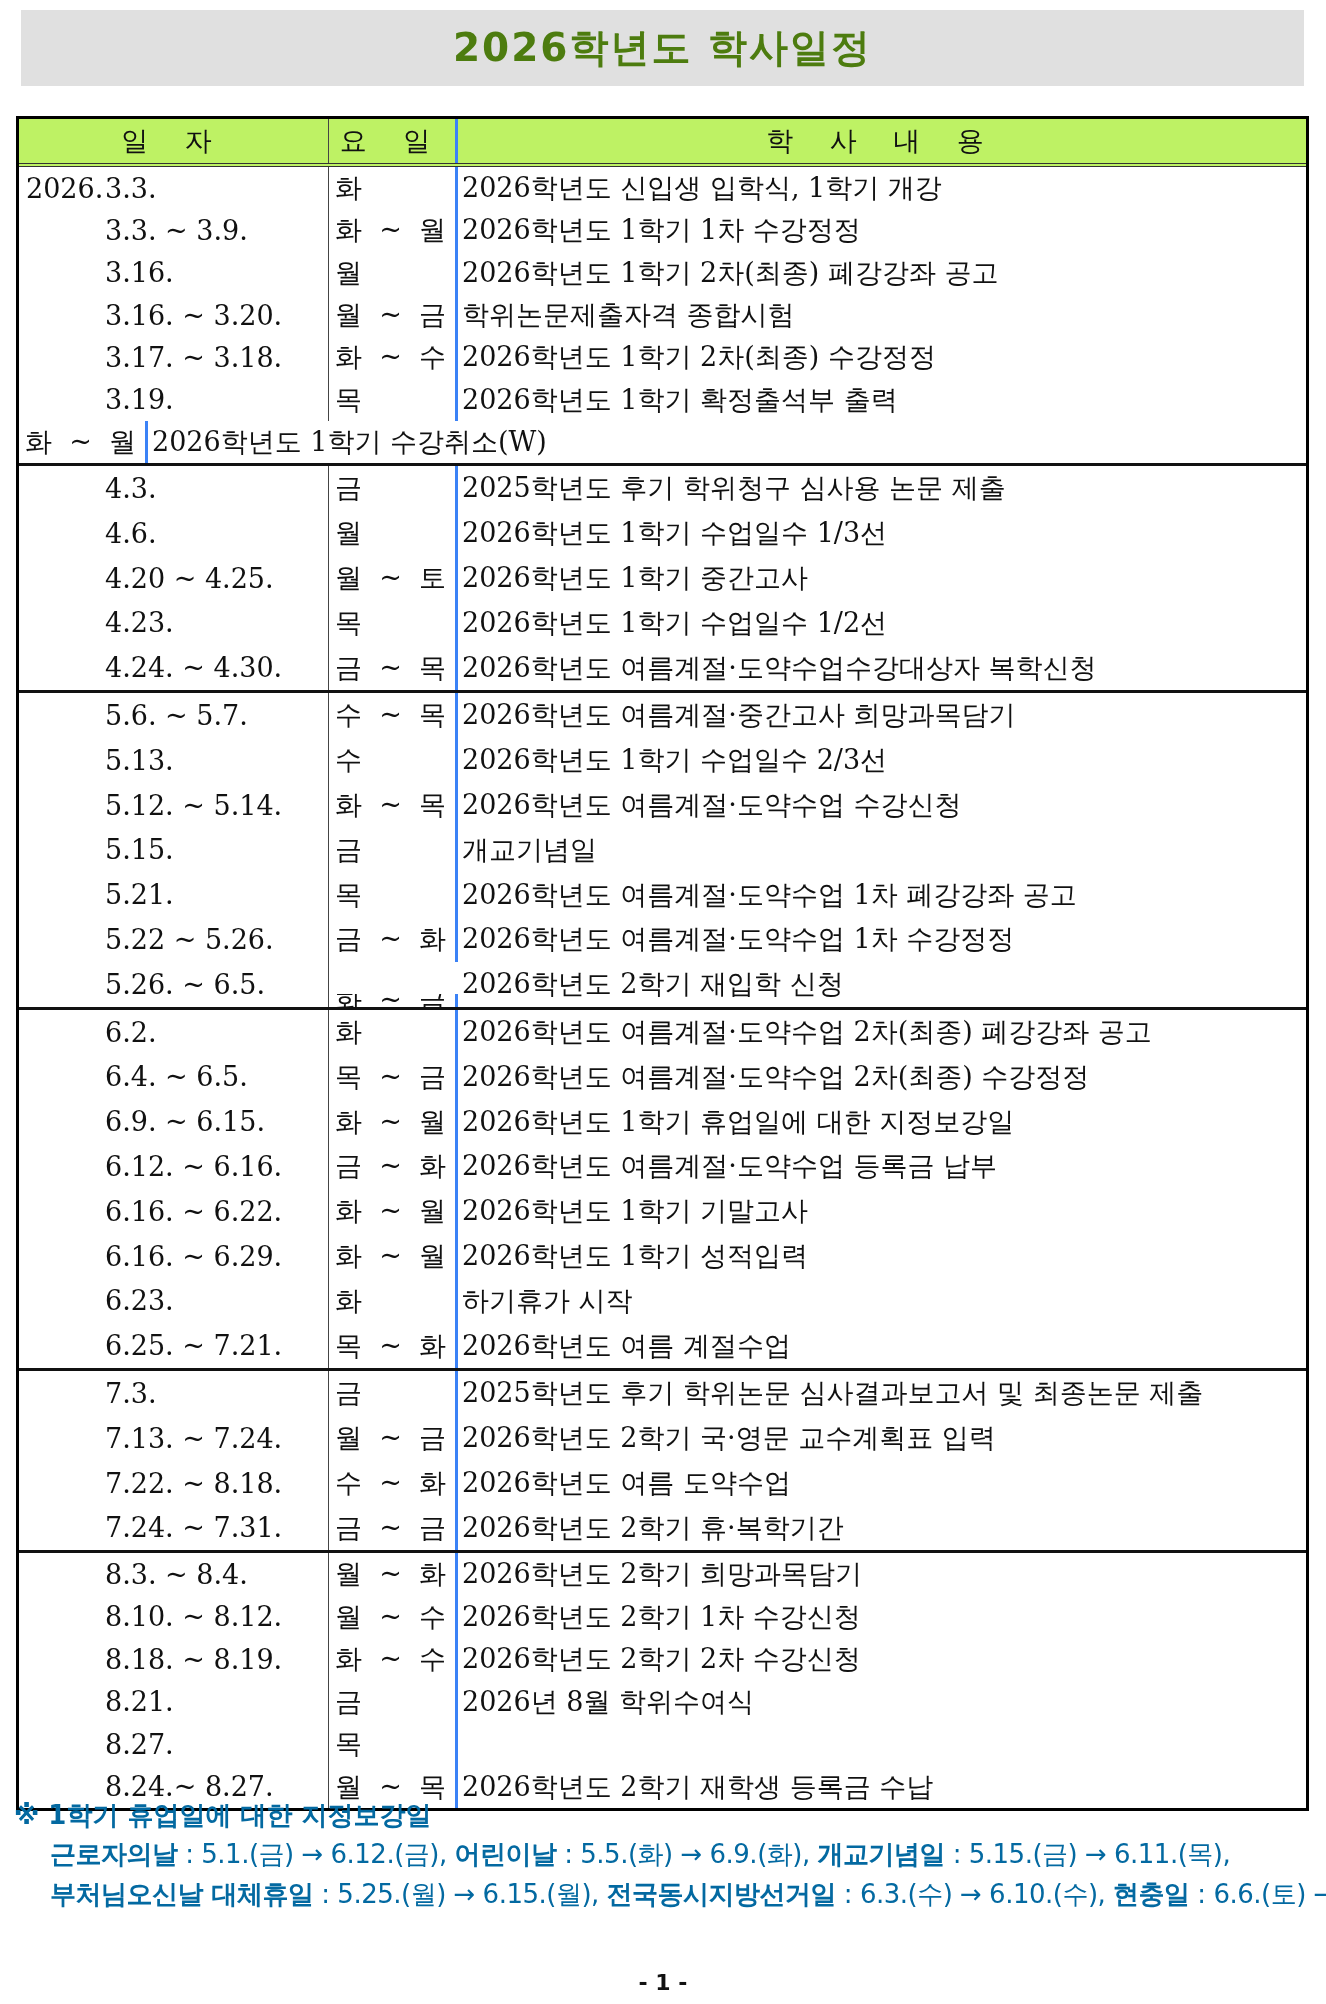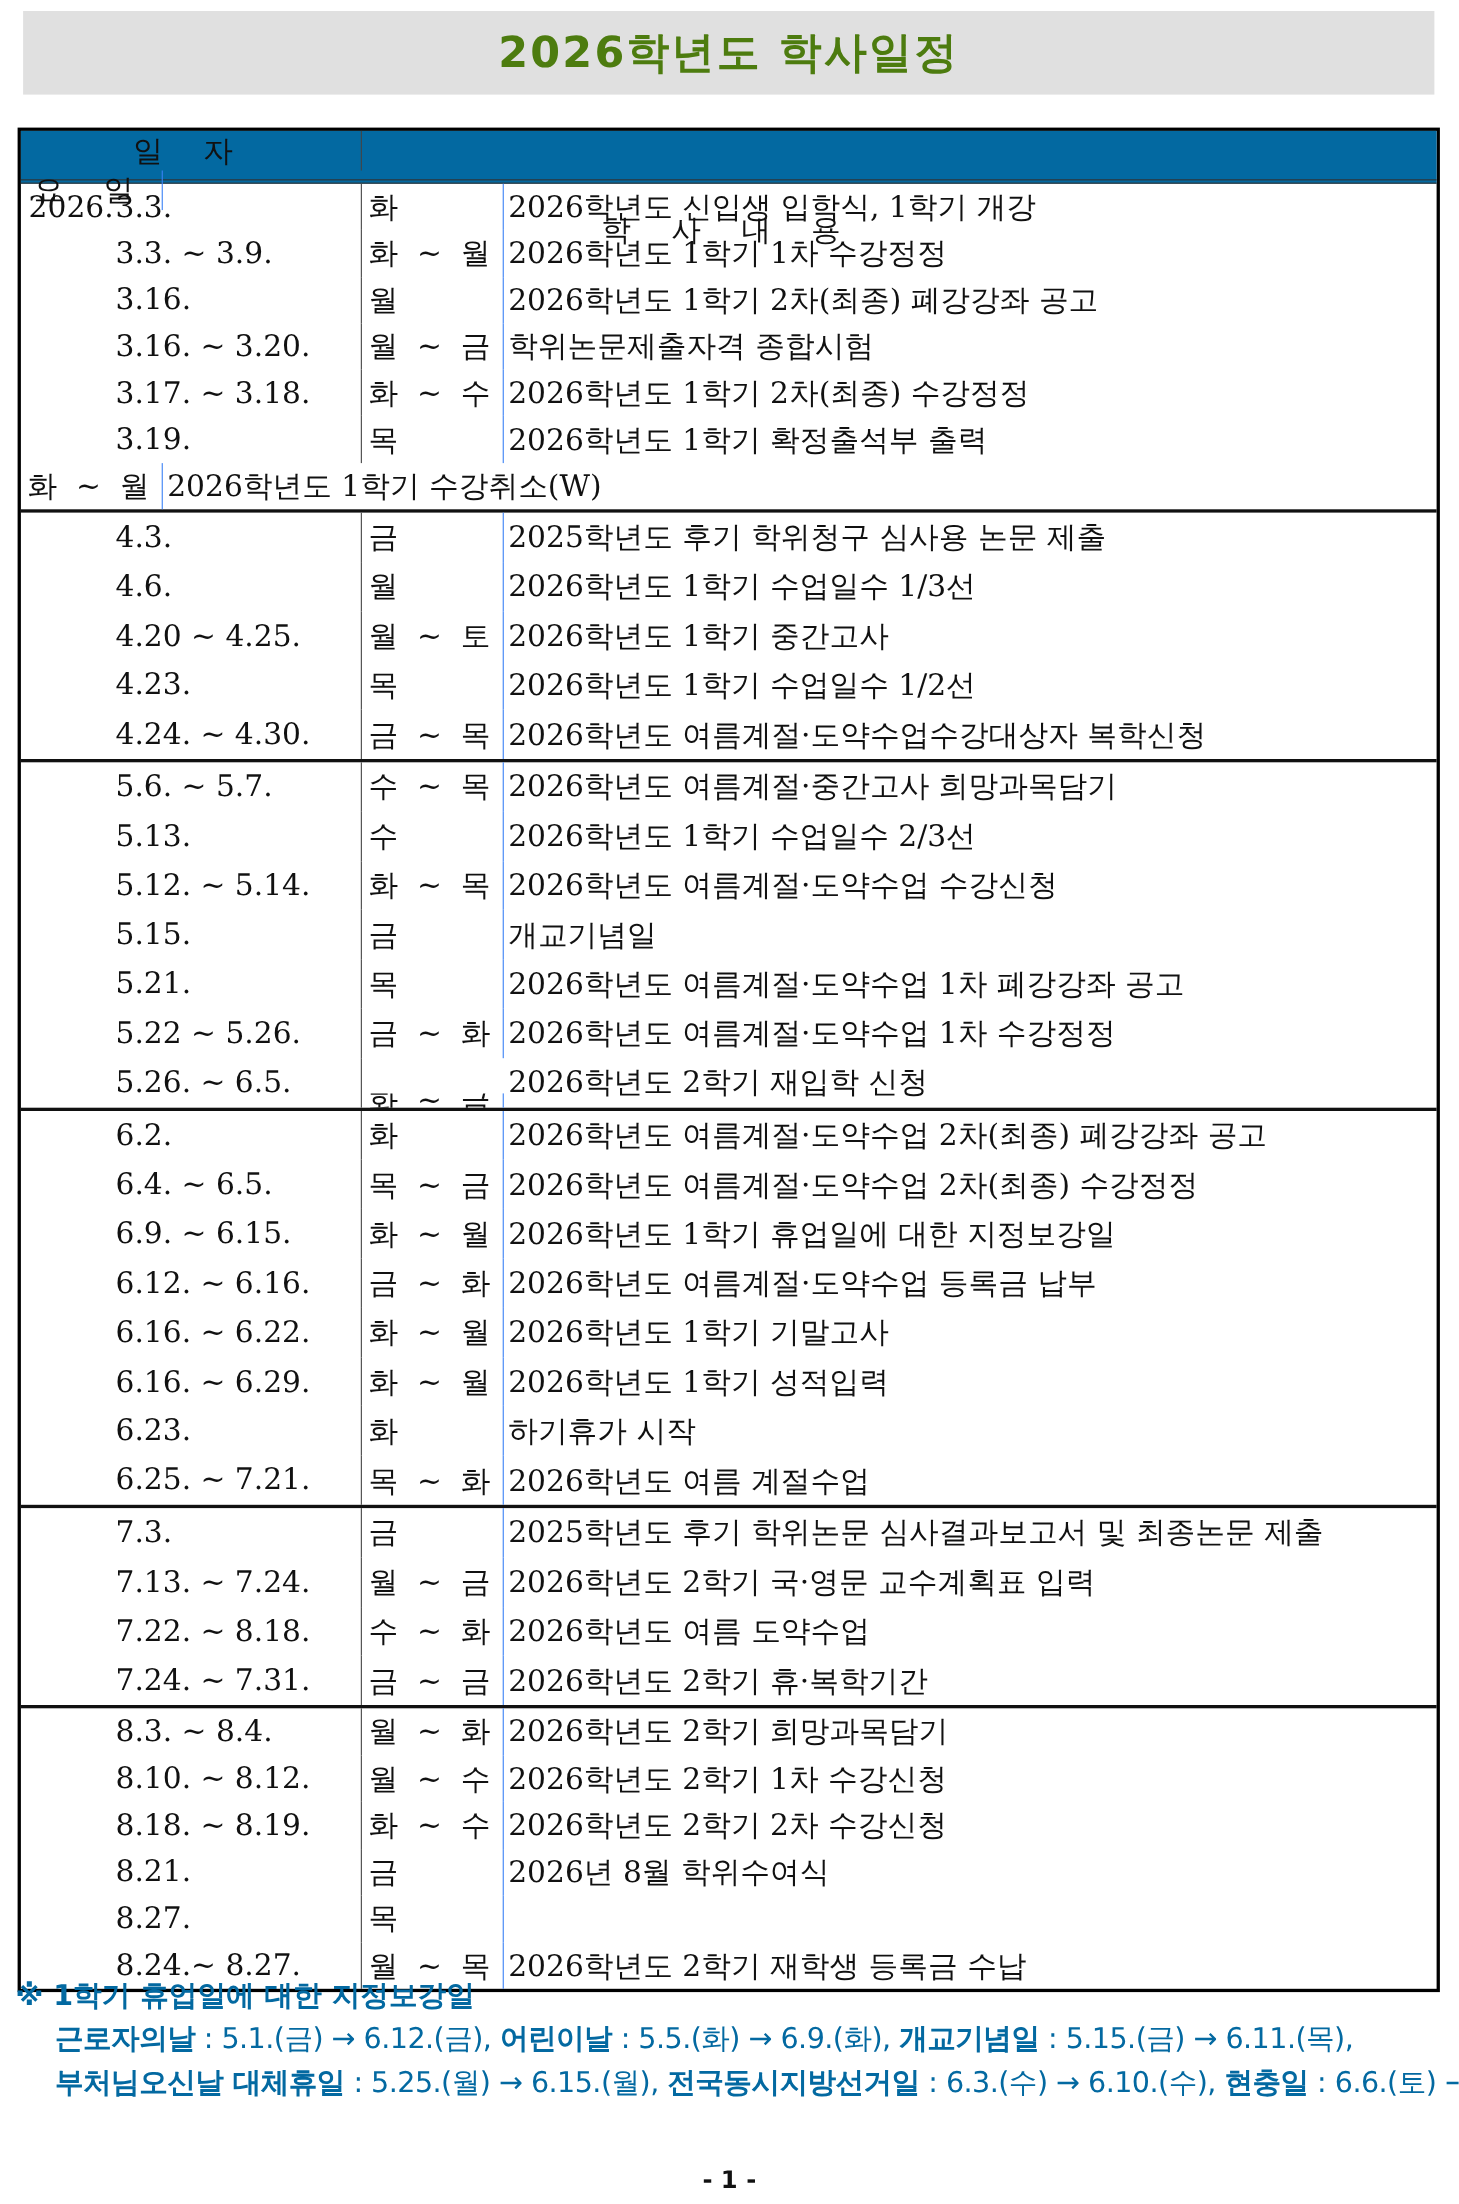--- a/index.html
+++ b/index.html
@@ -13,28 +13,27 @@
   }
   .title-text {
     font-family: "DejaVu Sans", "Liberation Sans", sans-serif;
     font-weight: bold; font-size: 39px; letter-spacing: 2px; color: #4d7c0f;
   }
   .tbl {
     position: absolute; left: 16px; top: 116px; width: 1293px;
     border: 3px solid #000; box-sizing: border-box;
   }
   .hdr {
-    display: flex; height: 44px; background: #0369a1;
+    display: flex; height: 44px; background: #bef264;
     border-bottom: 4px double #333;
-    flex-direction: column;
   }
   .hdr .c { display: flex; align-items: center; justify-content: center;
     font-family: "DejaVu Sans", "Liberation Sans", sans-serif; font-size: 27px; letter-spacing: 14px; }
   .c1 { width: 310px; border-right: 1px solid #444; box-sizing: border-box; flex: none; }
-  .c2 { width: 129px; border-right: 1px solid #3b82f6; box-sizing: border-box; flex: none; text-align: center; }
+  .c2 { width: 129px; border-right: 3px solid #3b82f6; box-sizing: border-box; flex: none; text-align: center; }
   .c3 { flex: 1; }
   .section { border-bottom: 3px solid #111; }
   .section:last-child { border-bottom: none; }
   .row { display: flex; }
   .row .c { display: flex; align-items: center; font-size: 27px; white-space: nowrap; overflow: hidden; }
   .row .c1 { padding-left: 86px; position: relative; }
   .row .c1 .year { position: absolute; left: 7px; }
   .row .c2 { padding-left: 6px; }
   .row .c3 { padding-left: 4px; }
   .s1 .row { height: 42.3px; }

